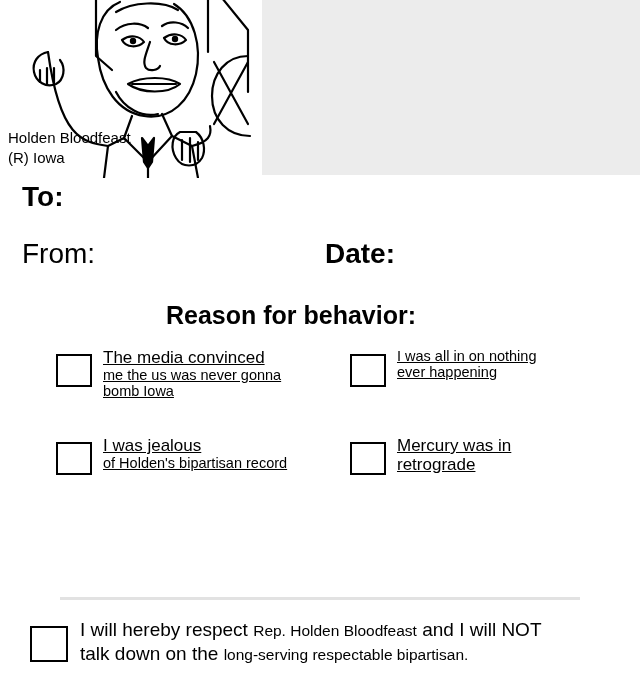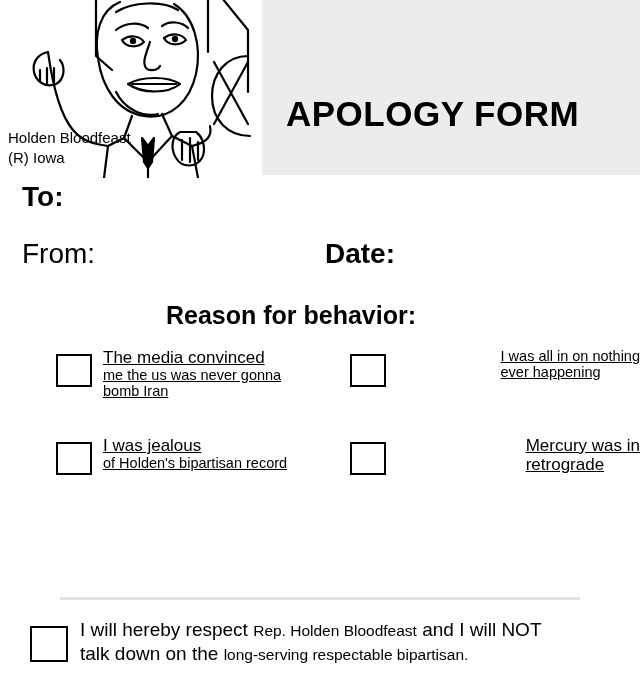--- a/index.html
+++ b/index.html
@@ -99,21 +99,21 @@
     display: flex;
     width: 640px;
   }
   .option-col {
     display: flex;
     align-items: flex-start;
     box-sizing: border-box;
     text-decoration: underline;
   }
   .col-left  { width: 292px; padding-left: 56px; }
-  .col-right { width: 348px; padding-left: 58px; justify-content: space-between; }
+  .col-right { width: 348px; padding-left: 58px; }
 
   .checkbox {
     width: 32px;
     height: 29px;
     border: 2px solid #000;
     background: #fff;
     flex: 0 0 auto;
     margin-top: 6px;
   }
   .option-text {
@@ -214,37 +214,36 @@
         <path d="M170 144 L170 164 M178 142 L178 166 M186 146 L186 164"></path>
       </g>
     </svg>
   </div>
 
   <div class="avatar-caption">
     <div>Holden Bloodfeast</div>
     <div>(R) Iowa</div>
   </div>
 
-  <div class="form-title">APOLOGY FORM</div>
 </div>
 
 <div class="field-to">To:</div>
 <div class="field-from">From:</div>
 <div class="field-date">Date:</div>
 <div class="reason-heading">Reason for behavior:</div>
 
 <div class="options">
 
   <div class="option-row row-1">
     <div class="option-col col-left">
       <div class="checkbox"></div>
       <div class="option-text">
         <div class="big">The media convinced</div>
         <div class="small">me the us was never gonna</div>
-        <div class="small">bomb Iran</div>
+        <div class="small">bomb Iowa</div>
       </div>
     </div>
     <div class="option-col col-right">
       <div class="checkbox"></div>
       <div class="option-text">
         <div class="small">I was all in on nothing</div>
         <div class="small">ever happening</div>
       </div>
     </div>
   </div>

